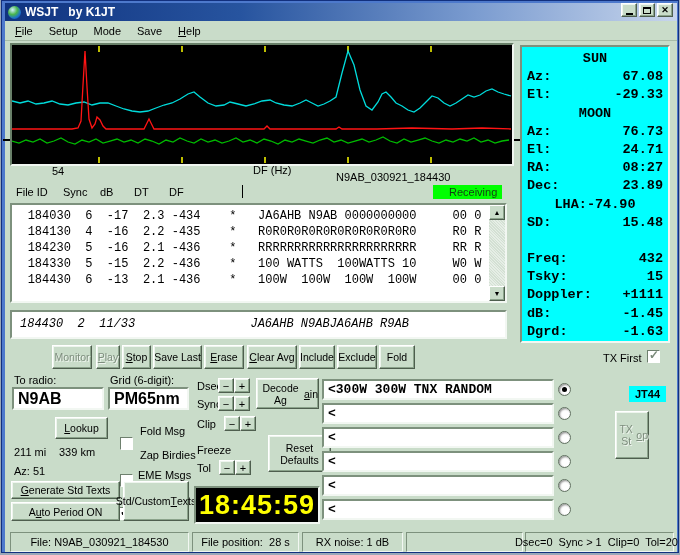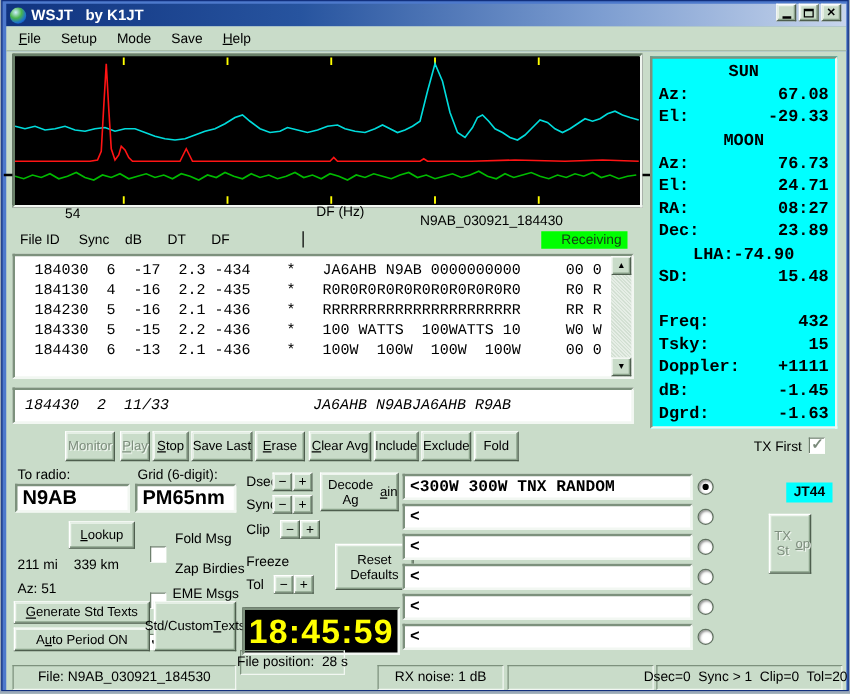--- a/index.html
+++ b/index.html
@@ -273,18 +273,18 @@
   <div class="abs" id="jt44" style="left:627px;top:385px;width:37px;height:16px;">JT44</div>
   <div class="abs btn dis" style="left:613px;top:410px;width:34px;height:48px;">TX St<u>o</u>p</div>
 
   <div class="abs btn" style="left:9px;top:480px;width:109px;height:18px;"><u>G</u>enerate Std Texts</div>
   <div class="abs btn" style="left:9px;top:501px;width:109px;height:19px;">A<u>u</u>to Period ON</div>
   <div class="abs btn" style="left:121px;top:480px;width:66px;height:40px;">Std/Custom <u>T</u>exts</div>
 
   <div class="abs lcd" style="left:192px;top:485px;width:126px;height:38px;font-size:27px;letter-spacing:1px;">18:45:59</div>
 
   <div class="abs stat" style="left:8px;top:531px;width:179px;">File: N9AB_030921_184530</div>
-  <div class="abs stat" style="left:190px;top:519px;width:84px;">File position:  28 s</div>
+  <div class="abs stat" style="left:190px;top:531px;width:107px;">File position:  28 s</div>
   <div class="abs stat" style="left:300px;top:531px;width:101px;">RX noise: 1 dB</div>
   <div class="abs stat" style="left:404px;top:531px;width:117px;"></div>
   <div class="abs stat" style="left:523px;top:531px;width:149px;">Dsec=0  Sync &gt; 1  Clip=0  Tol=200</div>
 
 </div>
 
 </body></html>

